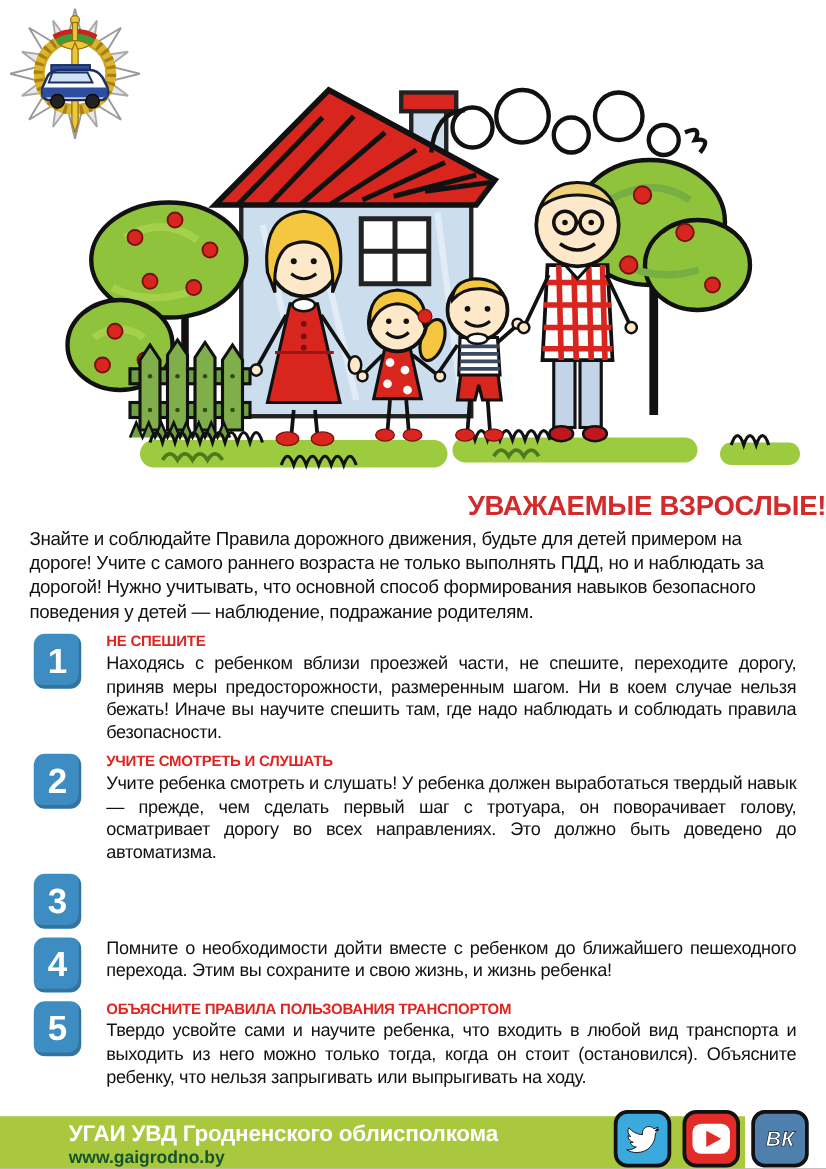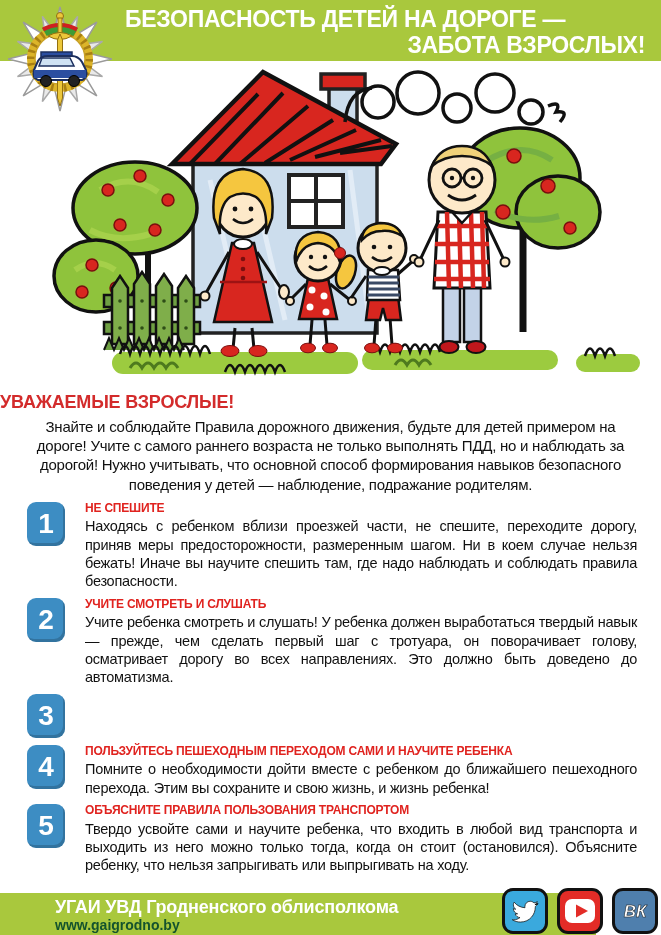--- a/index.html
+++ b/index.html
@@ -12,50 +12,44 @@
   .header{position:absolute;top:0;left:0;width:661px;height:61px;background:#a9c83d;}
   .header-title{position:absolute;top:6px;left:125px;right:16px;color:#fff;font-weight:bold;
     font-size:23px;line-height:26px;letter-spacing:-0.3px;}
   .header-title .l1{display:block;text-align:left;}
   .header-title .l2{display:block;text-align:right;}
   .emblem{position:absolute;top:0;left:8px;width:104px;height:120px;z-index:5;}
   
   .illustration{position:absolute;top:60px;left:0;width:661px;height:332px;}
   
   .content{position:absolute;top:392px;left:0;width:661px;}
-  .intro-heading{text-align:left;color:#d32b2b;font-weight:bold;font-size:18px;margin:0 0 4px 0;letter-spacing:-0.2px;}
-  .intro-text{width:614px;margin:0 auto 8px auto;text-align:center;font-size:15px;line-height:1.28;letter-spacing:-0.25px;}
+  .intro-heading{text-align:right;color:#d32b2b;font-weight:bold;font-size:22px;margin:0 0 4px 0;letter-spacing:-0.2px;}
+  .intro-text{width:614px;margin:0 auto 8px auto;font-size:15px;line-height:1.28;letter-spacing:-0.25px;}
   .rule{display:grid;grid-template-columns:58px 1fr;padding:0 24px 0 27px;margin-bottom:7px;}
   .badge{width:38px;height:44px;border-radius:9px;background:#3d8dc3;
     box-shadow:inset -2px -3px 0 rgba(0,0,0,0.18);
     color:#fff;font-weight:bold;font-size:28px;display:flex;align-items:center;justify-content:center;}
   .rule-title{color:#e0231f;font-weight:bold;font-size:12px;line-height:1.12;margin:0 0 2px 0;letter-spacing:-0.2px;}
   .rule-text{font-size:14.5px;line-height:1.27;text-align:justify;letter-spacing:-0.25px;margin:0;}
   
   .footer{position:absolute;left:0;bottom:0;width:596px;height:42px;background:#a9c83d;}
   .footer-org{position:absolute;left:55px;top:4px;color:#fff;font-weight:bold;font-size:18px;letter-spacing:-0.2px;}
   .footer-site{position:absolute;left:55px;top:24px;color:#14532d;font-weight:bold;font-size:14px;}
-  .social{position:absolute;right:3px;bottom:1px;display:flex;gap:9px;z-index:6;}
+  .social{position:absolute;right:14px;bottom:1px;display:flex;gap:9px;z-index:6;}
   .social-btn{width:46px;height:46px;border:3px solid #111;border-radius:11px;
     display:flex;align-items:center;justify-content:center;box-sizing:border-box;}
   .social-twitter{background:#3aa9dd;}
   .social-youtube{background:#e32c27;}
   .social-vk{background:#4f7fad;}
 </style>
 </head>
 <body>
 
 <div class="poster">
 
-  <div class="header">
-    <div class="header-title">
-      <span class="l1">БЕЗОПАСНОСТЬ ДЕТЕЙ НА ДОРОГЕ —</span>
-      <span class="l2">ЗАБОТА ВЗРОСЛЫХ!</span>
-    </div>
-  </div>
 
   <svg class="emblem" viewBox="0 0 104 120">
     <polygon points="34.4,16.5 52,40 69.6,16.5 65.4,45.6 94.5,41.4 71,59 94.5,76.6 65.4,72.4 69.6,101.5 52,78 34.4,101.5 38.6,72.4 9.5,76.6 33,59 9.5,41.4 38.6,45.6" fill="#e9e9e9" stroke="#a9a9a9" stroke-width="1.5"></polygon>
     <polygon points="52,7 60,39.6 88.8,22.2 71.4,51 104,59 71.4,67 88.8,95.8 60,78.4 52,111 44,78.4 15.2,95.8 32.6,67 0,59 32.6,51 15.2,22.2 44,39.6" fill="#ffffff" stroke="#9a9a9a" stroke-width="1.5"></polygon>
     <circle cx="52" cy="59" r="29" fill="#fff8dd" stroke="#dcb429" stroke-width="8"></circle>
     <circle cx="52" cy="59" r="29" fill="none" stroke="#a87f13" stroke-width="8" stroke-dasharray="2.5 4"></circle>
     <path d="M36.5,32.2 A31,31 0 0 1 67.5,32.2" fill="none" stroke="#3f9c35" stroke-width="9"></path>
     <path d="M35,29.6 A34,34 0 0 1 69,29.6" fill="none" stroke="#cf2020" stroke-width="4"></path>
     <circle cx="52" cy="59" r="25" fill="#ffffff" stroke="#c9a227" stroke-width="1.5"></circle>
 
@@ -273,21 +267,20 @@
       </div>
     </div>
 
     <div class="rule">
       <div class="badge">3</div>
     </div>
 
     <div class="rule">
       <div class="badge">4</div>
       <div>
-        <p class="rule-title">ПОЛЬЗУЙТЕСЬ ПЕШЕХОДНЫМ ПЕРЕХОДОМ САМИ И НАУЧИТЕ РЕБЕНКА</p>
         <p class="rule-text">Помните о необходимости дойти вместе с ребенком до ближайшего пешеходного перехода. Этим вы сохраните и свою жизнь, и жизнь ребенка!</p>
       </div>
     </div>
 
     <div class="rule">
       <div class="badge">5</div>
       <div>
         <p class="rule-title">ОБЪЯСНИТЕ ПРАВИЛА ПОЛЬЗОВАНИЯ ТРАНСПОРТОМ</p>
         <p class="rule-text">Твердо усвойте сами и научите ребенка, что входить в любой вид транспорта и выходить из него можно только тогда, когда он стоит (остановился). Объясните ребенку, что нельзя запрыгивать или выпрыгивать на ходу.</p>
       </div>

